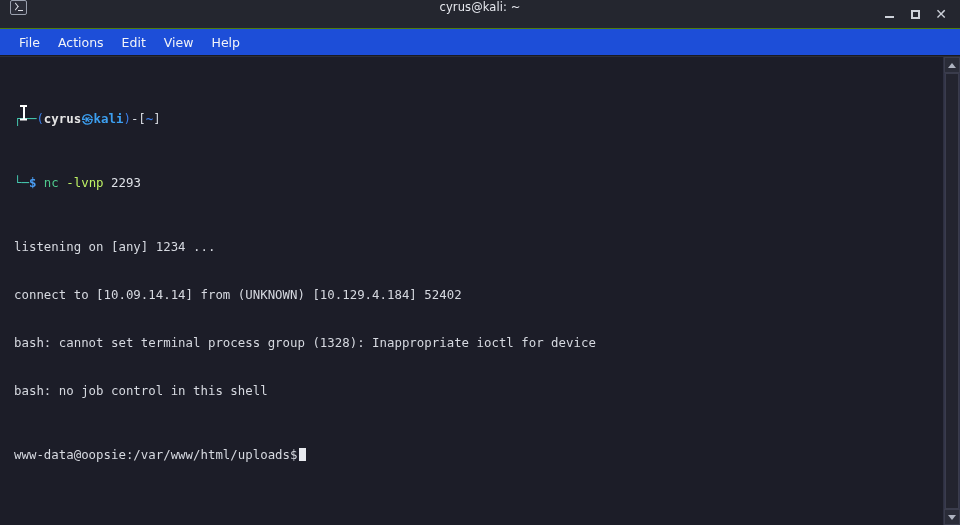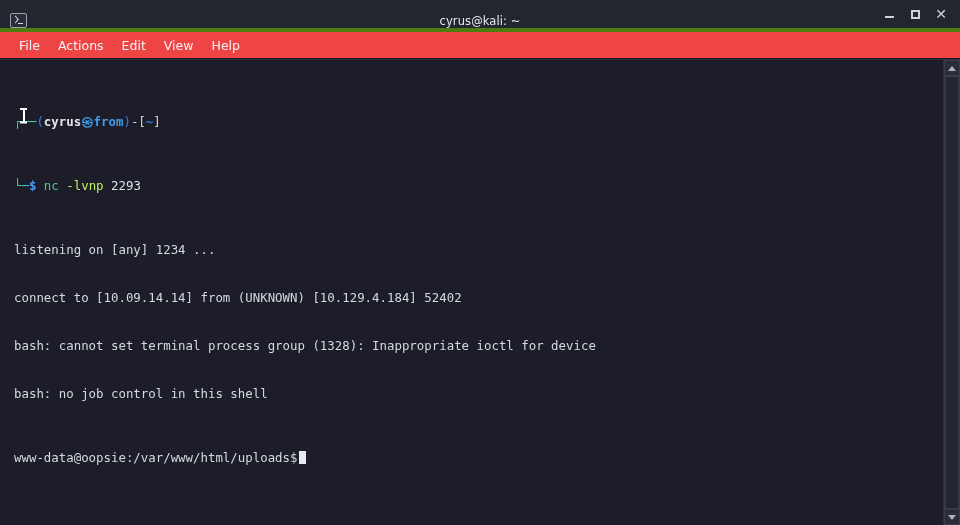--- a/index.html
+++ b/index.html
@@ -25,22 +25,22 @@
     flex-direction: column;
   }
 
   
   #titlebar {
     position: relative;
     height: 28px;
     min-height: 28px;
     background: #24262f;
     display: flex;
-    align-items: flex-end;
-    border-bottom: 4px solid #4d7c0f;
+    align-items: flex-start;
+    border-bottom: 1px solid #4d7c0f;
   }
   #app-icon {
     width: 17px;
     height: 15px;
     margin-left: 10px;
     border: 1px solid #9aa0ae;
     border-radius: 2px;
     background: #2b2d38;
     position: relative;
     box-sizing: border-box;
@@ -107,21 +107,21 @@
     color: #ced2da;
     font-size: 14px;
     line-height: 1;
     font-family: "DejaVu Sans", sans-serif;
   }
 
   
   #menubar {
     height: 26px;
     min-height: 26px;
-    background: #ef4444;
+    background: #1d4ed8;
     display: flex;
     align-items: center;
     padding-left: 10px;
     border-bottom: 1px solid #191a21;
   }
   .menu-item {
     font-size: 12.5px;
     color: #f2f4f8;
     padding: 2px 9px;
     font-family: "DejaVu Sans", sans-serif;
@@ -279,21 +279,21 @@
     <div class="menu-item">Actions</div>
     <div class="menu-item">Edit</div>
     <div class="menu-item">View</div>
     <div class="menu-item">Help</div>
   </div>
 
   <div id="term-wrap">
 
     <div id="terminal">
 
-      <div class="tline"><span class="c-box">┌──</span><span class="c-paren">(</span><span class="c-user">cyrus</span><span class="c-dragon">㉿</span><span class="c-host">from</span><span class="c-paren">)</span><span class="c-brack">-</span><span class="c-brack">[</span><span class="c-tilde">~</span><span class="c-brack">]</span></div>
+      <div class="tline"><span class="c-box">┌──</span><span class="c-paren">(</span><span class="c-user">cyrus</span><span class="c-dragon">㉿</span><span class="c-host">kali</span><span class="c-paren">)</span><span class="c-brack">-</span><span class="c-brack">[</span><span class="c-tilde">~</span><span class="c-brack">]</span></div>
 
       <div class="tline"><span class="c-box">└─</span><span class="c-dollar">$</span><span> </span><span class="c-cmd">nc</span><span> </span><span class="c-flag">-lvnp</span><span> </span><span class="c-arg">2293</span></div>
 
       <div class="tline c-out">listening on [any] 1234 ...</div>
       <div class="tline c-out">connect to [10.09.14.14] from (UNKNOWN) [10.129.4.184] 52402</div>
       <div class="tline c-out">bash: cannot set terminal process group (1328): Inappropriate ioctl for device</div>
       <div class="tline c-out">bash: no job control in this shell</div>
 
       <div class="tline"><span class="c-out">www-data@oopsie:/var/www/html/uploads$</span><span class="blockcursor"></span></div>
 

